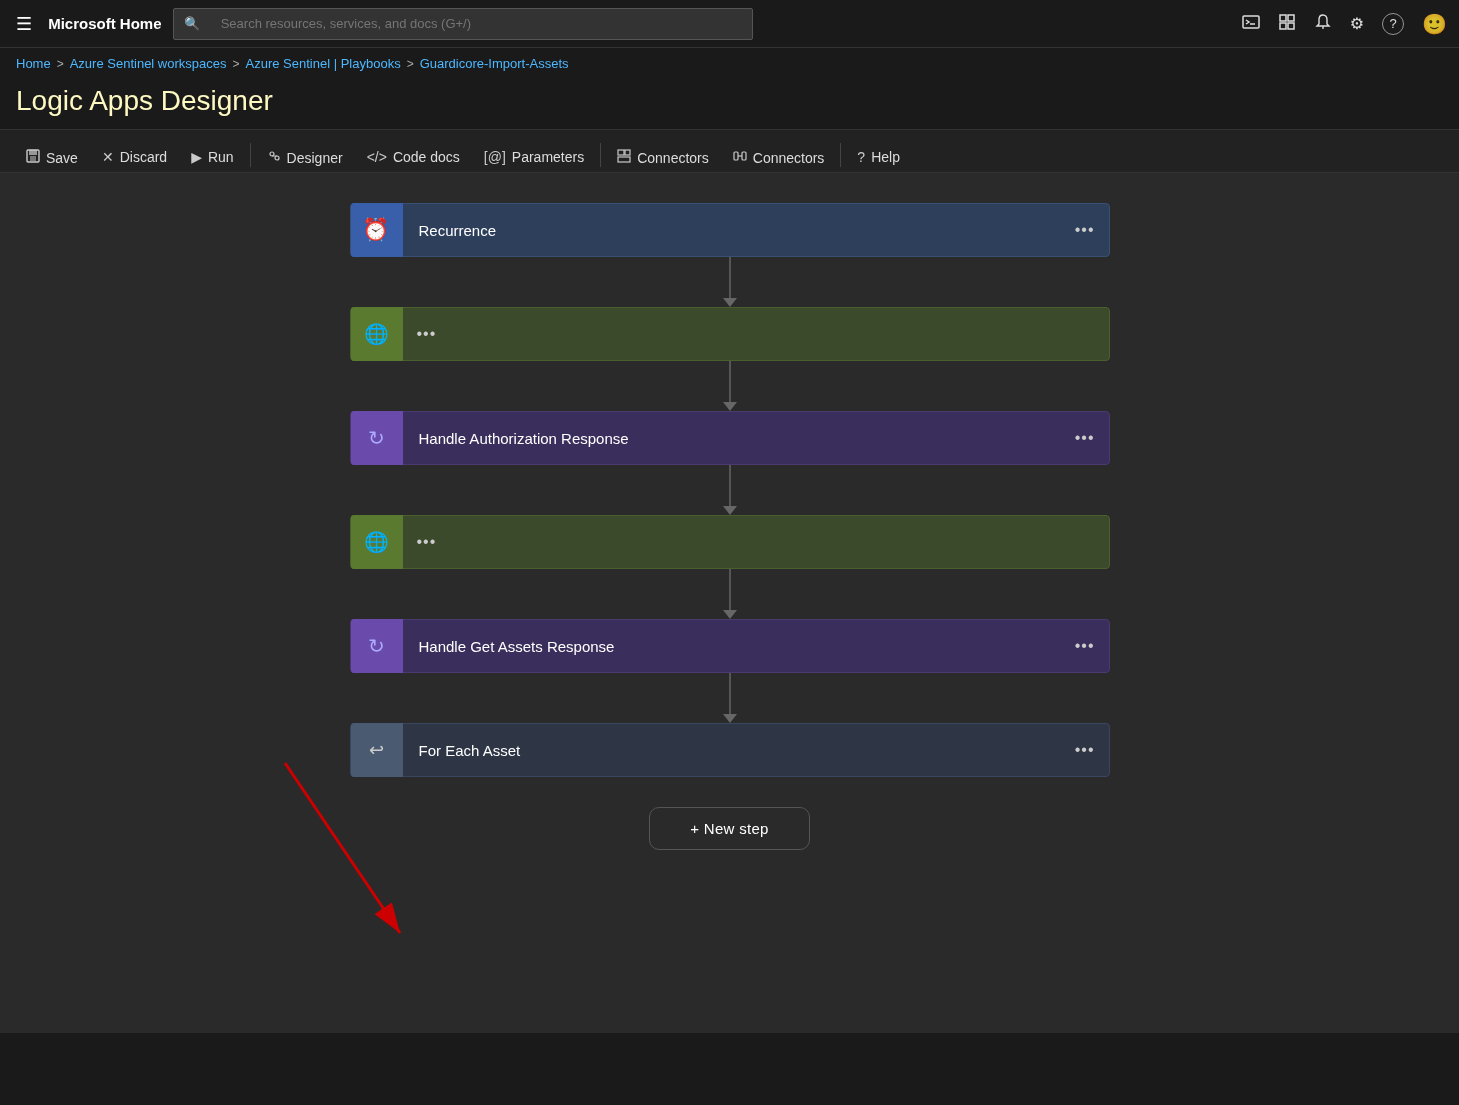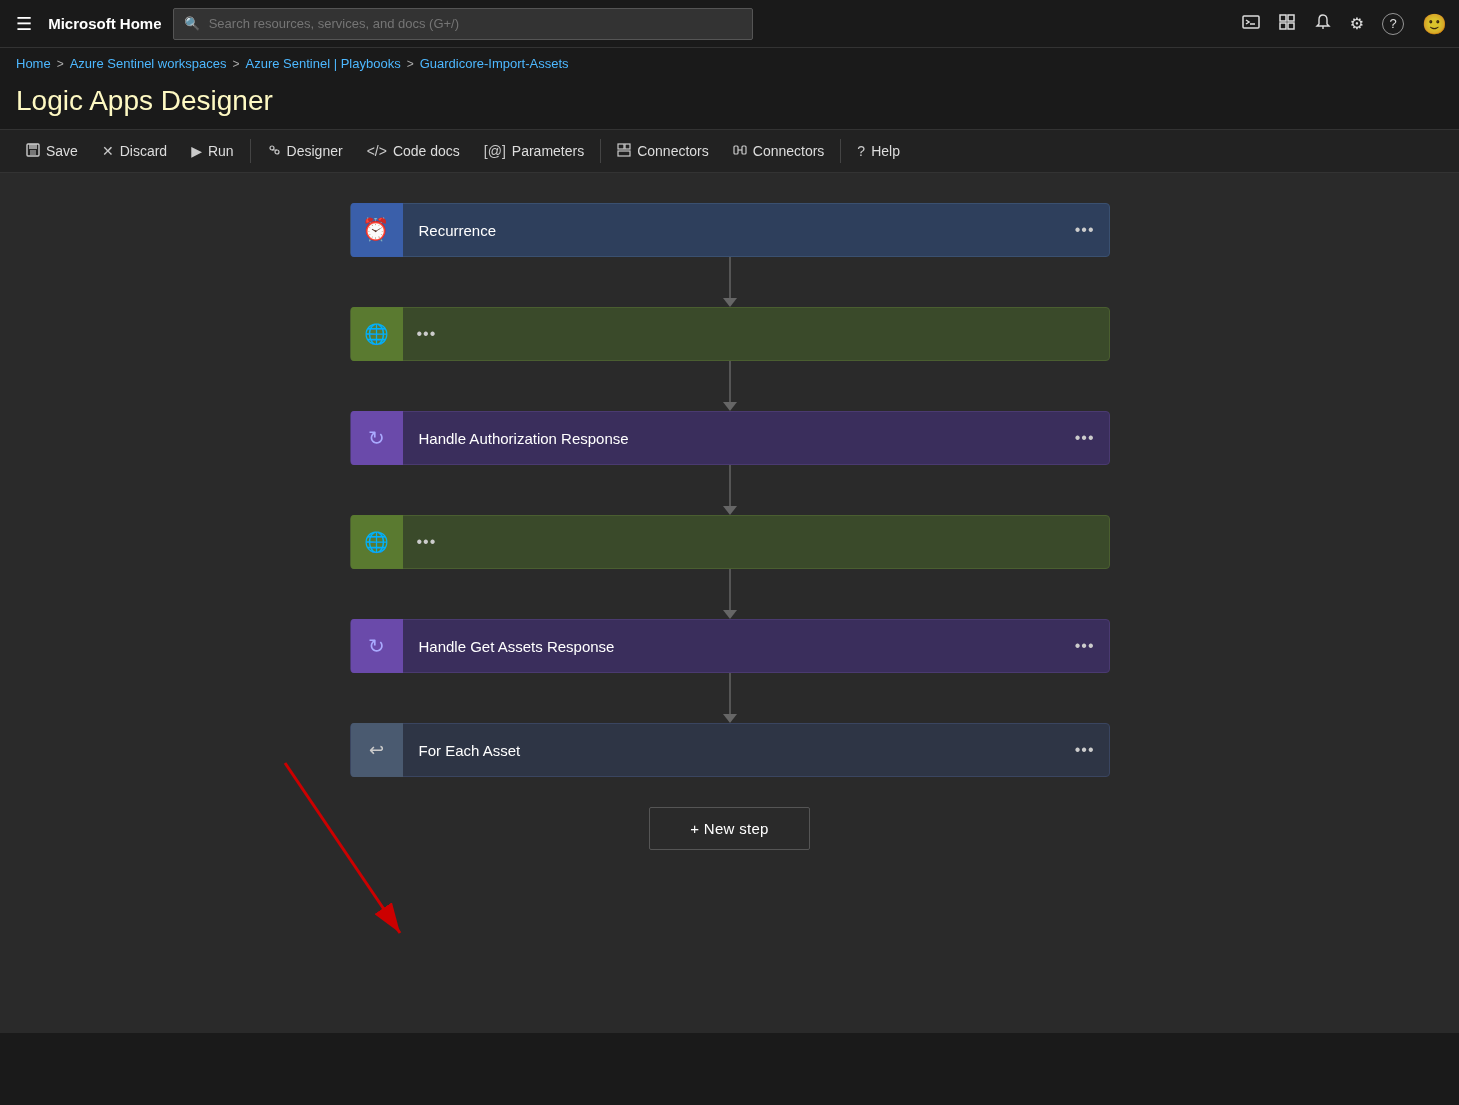--- a/index.html
+++ b/index.html
@@ -46,20 +46,21 @@
       height: 32px;
       gap: 8px;
     }
     .search-bar input {
       background: transparent;
       border: none;
       color: #ccc;
       font-size: 13px;
       width: 100%;
       outline: none;
+      margin-left: 12px;
     }
     .top-bar-icons {
       margin-left: auto;
       display: flex;
       align-items: center;
       gap: 18px;
     }
     .top-bar-icon {
       color: #fff;
       font-size: 16px;
@@ -97,21 +98,21 @@
       font-size: 28px;
       font-weight: 300;
       color: #fef9c3;
     }
 
     
     .toolbar {
       background: #222;
       padding: 13px 16px;
       display: flex;
-      align-items: center;
+      align-items: flex-start;
       height: 44px;
       gap: 4px;
       border-top: 1px solid #333;
       border-bottom: 1px solid #333;
     }
     .toolbar-btn {
       display: flex;
       align-items: center;
       gap: 6px;
       padding: 6px 10px;
@@ -242,21 +243,21 @@
     }
 
     
     .new-step-btn {
       margin-top: 30px;
       border: 1.5px solid #555;
       background: #2a2a2a;
       color: #fff;
       padding: 12px 40px;
       font-size: 15px;
-      border-radius: 2px;
+      border-radius: 10px;
       cursor: pointer;
       letter-spacing: 0.3px;
     }
 
     
     .annotation-arrow {
       position: absolute;
       pointer-events: none;
     }
 

